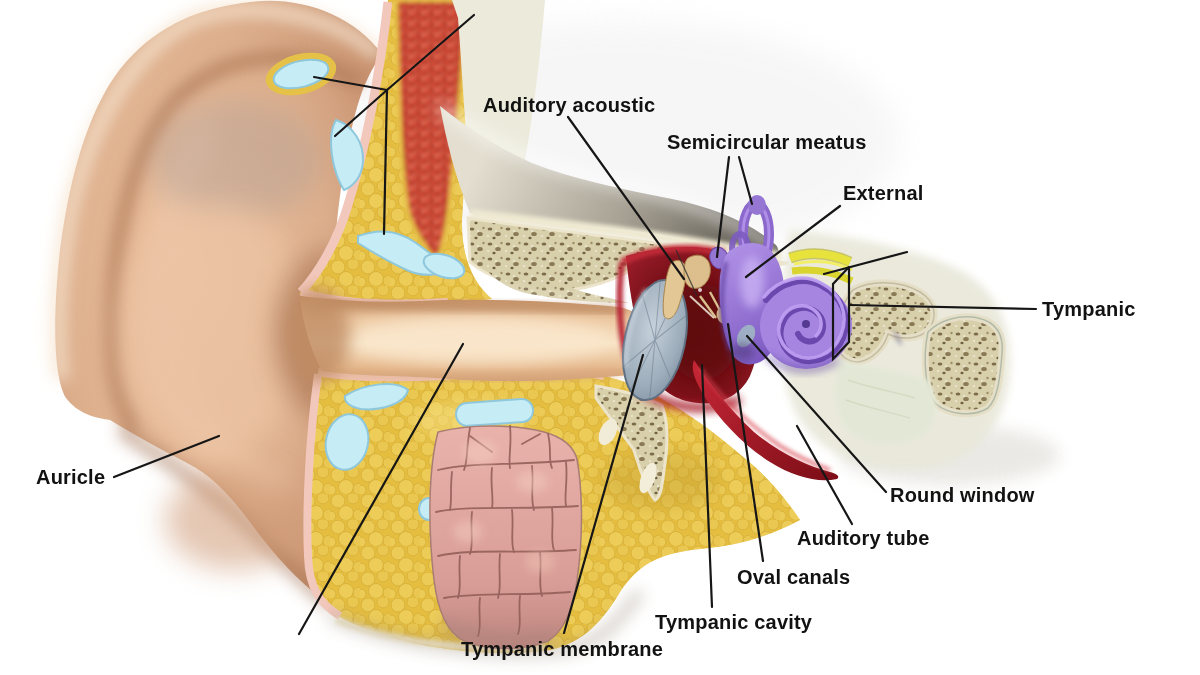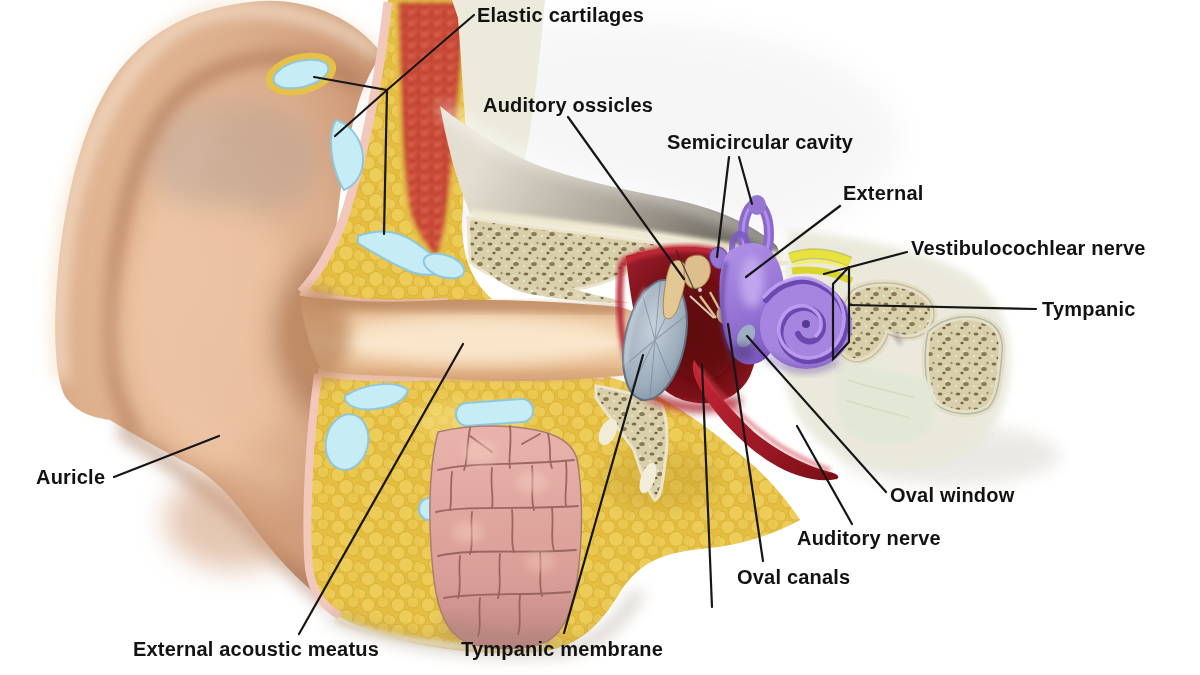--- a/index.html
+++ b/index.html
@@ -344,26 +344,24 @@
     <path d="M886,492 L747,336"></path>
     <path d="M852,524 L797,426"></path>
     <path d="M763,561 L728,324"></path>
     <path d="M712,607 L702,365"></path>
     <path d="M564,633 L643,355"></path>
     <path d="M299,634 L463,344"></path>
     <path d="M114,477 L219,436"></path>
   </g>
 </svg>
 
-<div class="lbl" style="left:477px;top:3px">Elastic cartilages</div>
-<div class="lbl" style="left:483px;top:93px">Auditory ossicles</div>
-<div class="lbl" style="left:667px;top:130px">Semicircular cavity</div>
+<div class="lbl" style="left:483px;top:93px">Auditory acoustic</div>
+<div class="lbl" style="left:667px;top:130px">Semicircular meatus</div>
 <div class="lbl" style="left:843px;top:181px">External</div>
-<div class="lbl" style="left:911px;top:236px">Vestibulocochlear nerve</div>
 <div class="lbl" style="left:1042px;top:297px">Tympanic</div>
-<div class="lbl" style="left:890px;top:483px">Oval window</div>
-<div class="lbl" style="left:797px;top:526px">Auditory nerve</div>
+<div class="lbl" style="left:890px;top:483px">Round window</div>
+<div class="lbl" style="left:797px;top:526px">Auditory tube</div>
 <div class="lbl" style="left:737px;top:565px">Oval canals</div>
+<div class="lbl" style="left:655px;top:610px">Tympanic cavity</div>
 <div class="lbl" style="left:461px;top:637px">Tympanic membrane</div>
-<div class="lbl" style="left:133px;top:637px">External acoustic meatus</div>
 <div class="lbl" style="left:36px;top:465px">Auricle</div>
 
 </div>
 
 </body></html>

